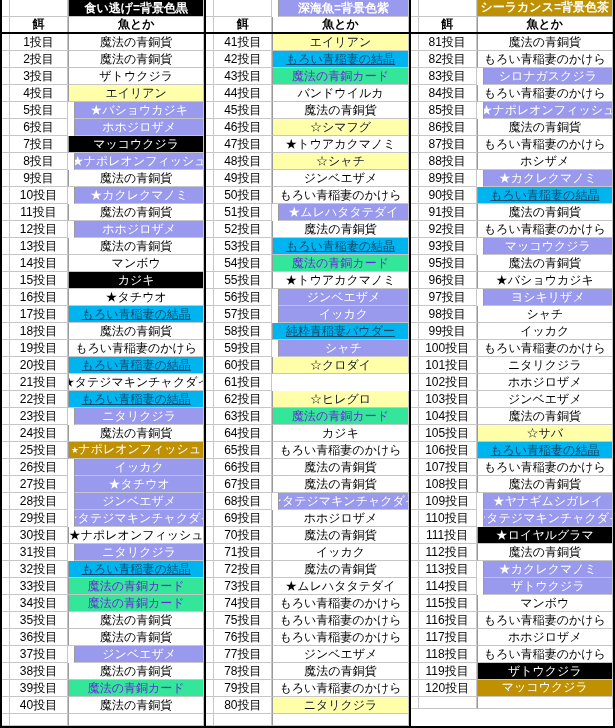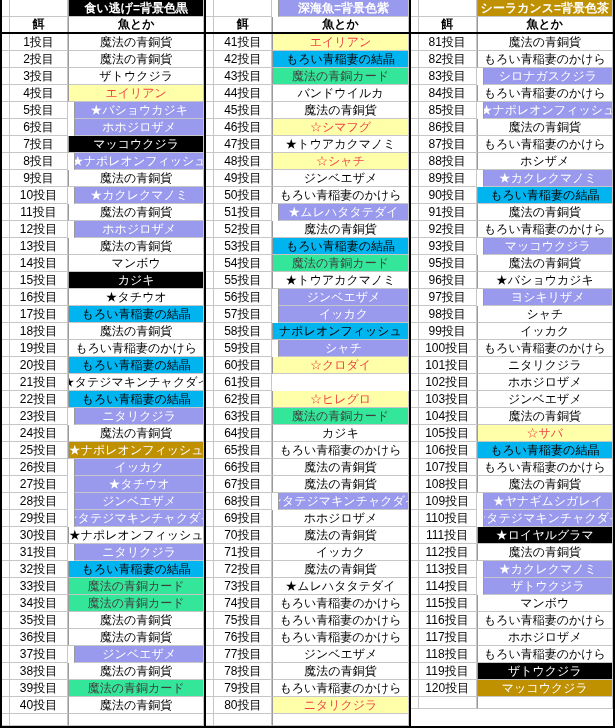--- a/index.html
+++ b/index.html
@@ -18,25 +18,25 @@
     white-space:nowrap;overflow:hidden;line-height:15px;
   }
   .cell.spacer{width:8px;flex:0 0 auto;}
   .cell.bait{width:58px;flex:0 0 auto;}
   .cell.fish{flex:1 1 auto;border-left:1px solid #9a9a9a;min-width:0;}
   .row.subheader{border-bottom:2px solid #000;}
   .row.subheader .cell{border-bottom:none;font-weight:bold;}
   .row.titlerow .cell{font-weight:bold;}
   
   .bg-white{background:#ffffff;color:#000000;}
-  .bg-yellow{background:#ffffaa;color:#ef4444;}
+  .bg-yellow{background:#ffffaa;color:#0f172a;}
   .bg-purple{background:#9999ee;color:#ffffff;margin-left:6px;}
-  .bg-cyan{background:#00b4f0;color:#000000;}
-  .bg-green{background:#33e699;color:#404040;}
-  .bg-brown{background:#bf9000;color:#ffffff;}
+  .bg-cyan{background:#00b4f0;color:#0c4a6e;text-decoration:underline;}
+  .bg-green{background:#33e699;color:#6d28d9;}
+  .bg-brown{background:#bf9000;color:#ffffff;font-family:Liberation Mono, monospace;}
   .bg-black{background:#000000;color:#ffffff;}
   .bg-gray{background:#a6a6a6;color:#ffffff;}
 </style>
 </head>
 <body>
 
 <div class="sheet" id="sheet">
     <div class="group">
       <div class="row titlerow">
         <div class="cell spacer bg-white"></div>
@@ -346,21 +346,21 @@
         <div class="cell fish bg-purple">ジンベエザメ</div>
       </div>
       <div class="row">
         <div class="cell spacer bg-white"></div>
         <div class="cell bait bg-white">57投目</div>
         <div class="cell fish bg-purple">イッカク</div>
       </div>
       <div class="row">
         <div class="cell spacer bg-white"></div>
         <div class="cell bait bg-white">58投目</div>
-        <div class="cell fish bg-cyan">ナポレオンフィッシュ</div>
+        <div class="cell fish bg-cyan">純粋青稲妻パウダー</div>
       </div>
       <div class="row">
         <div class="cell spacer bg-white"></div>
         <div class="cell bait bg-white">59投目</div>
         <div class="cell fish bg-purple">シャチ</div>
       </div>
       <div class="row">
         <div class="cell spacer bg-white"></div>
         <div class="cell bait bg-white">60投目</div>
         <div class="cell fish bg-yellow">☆クロダイ</div>

